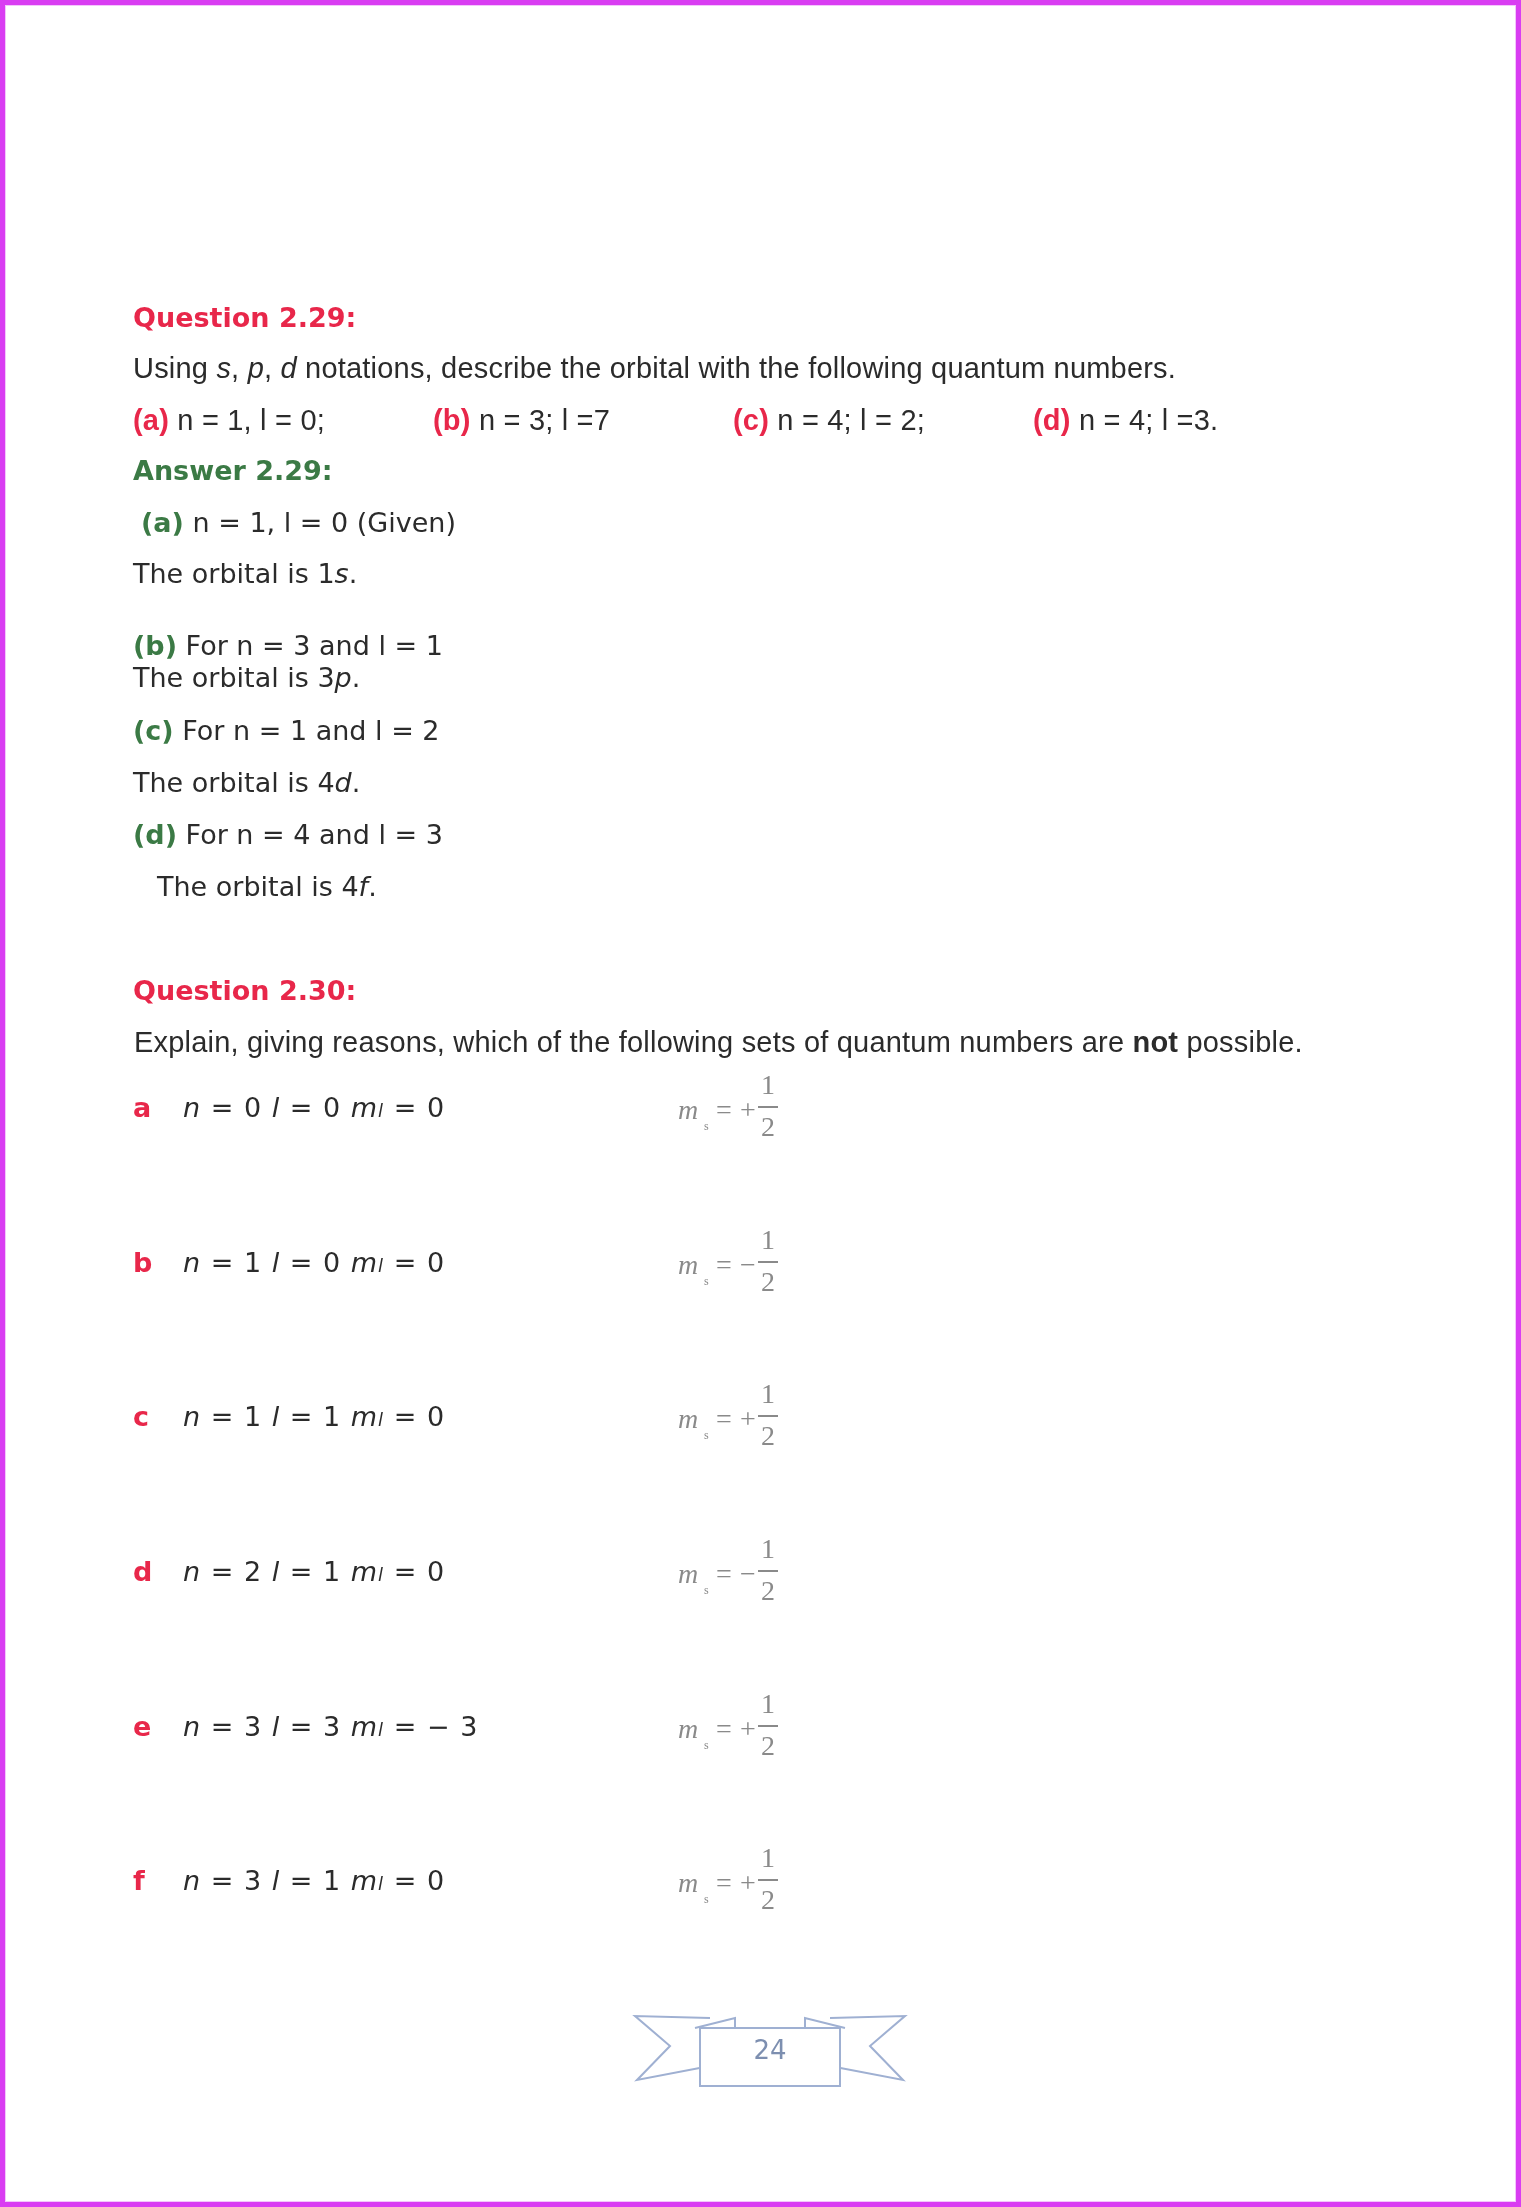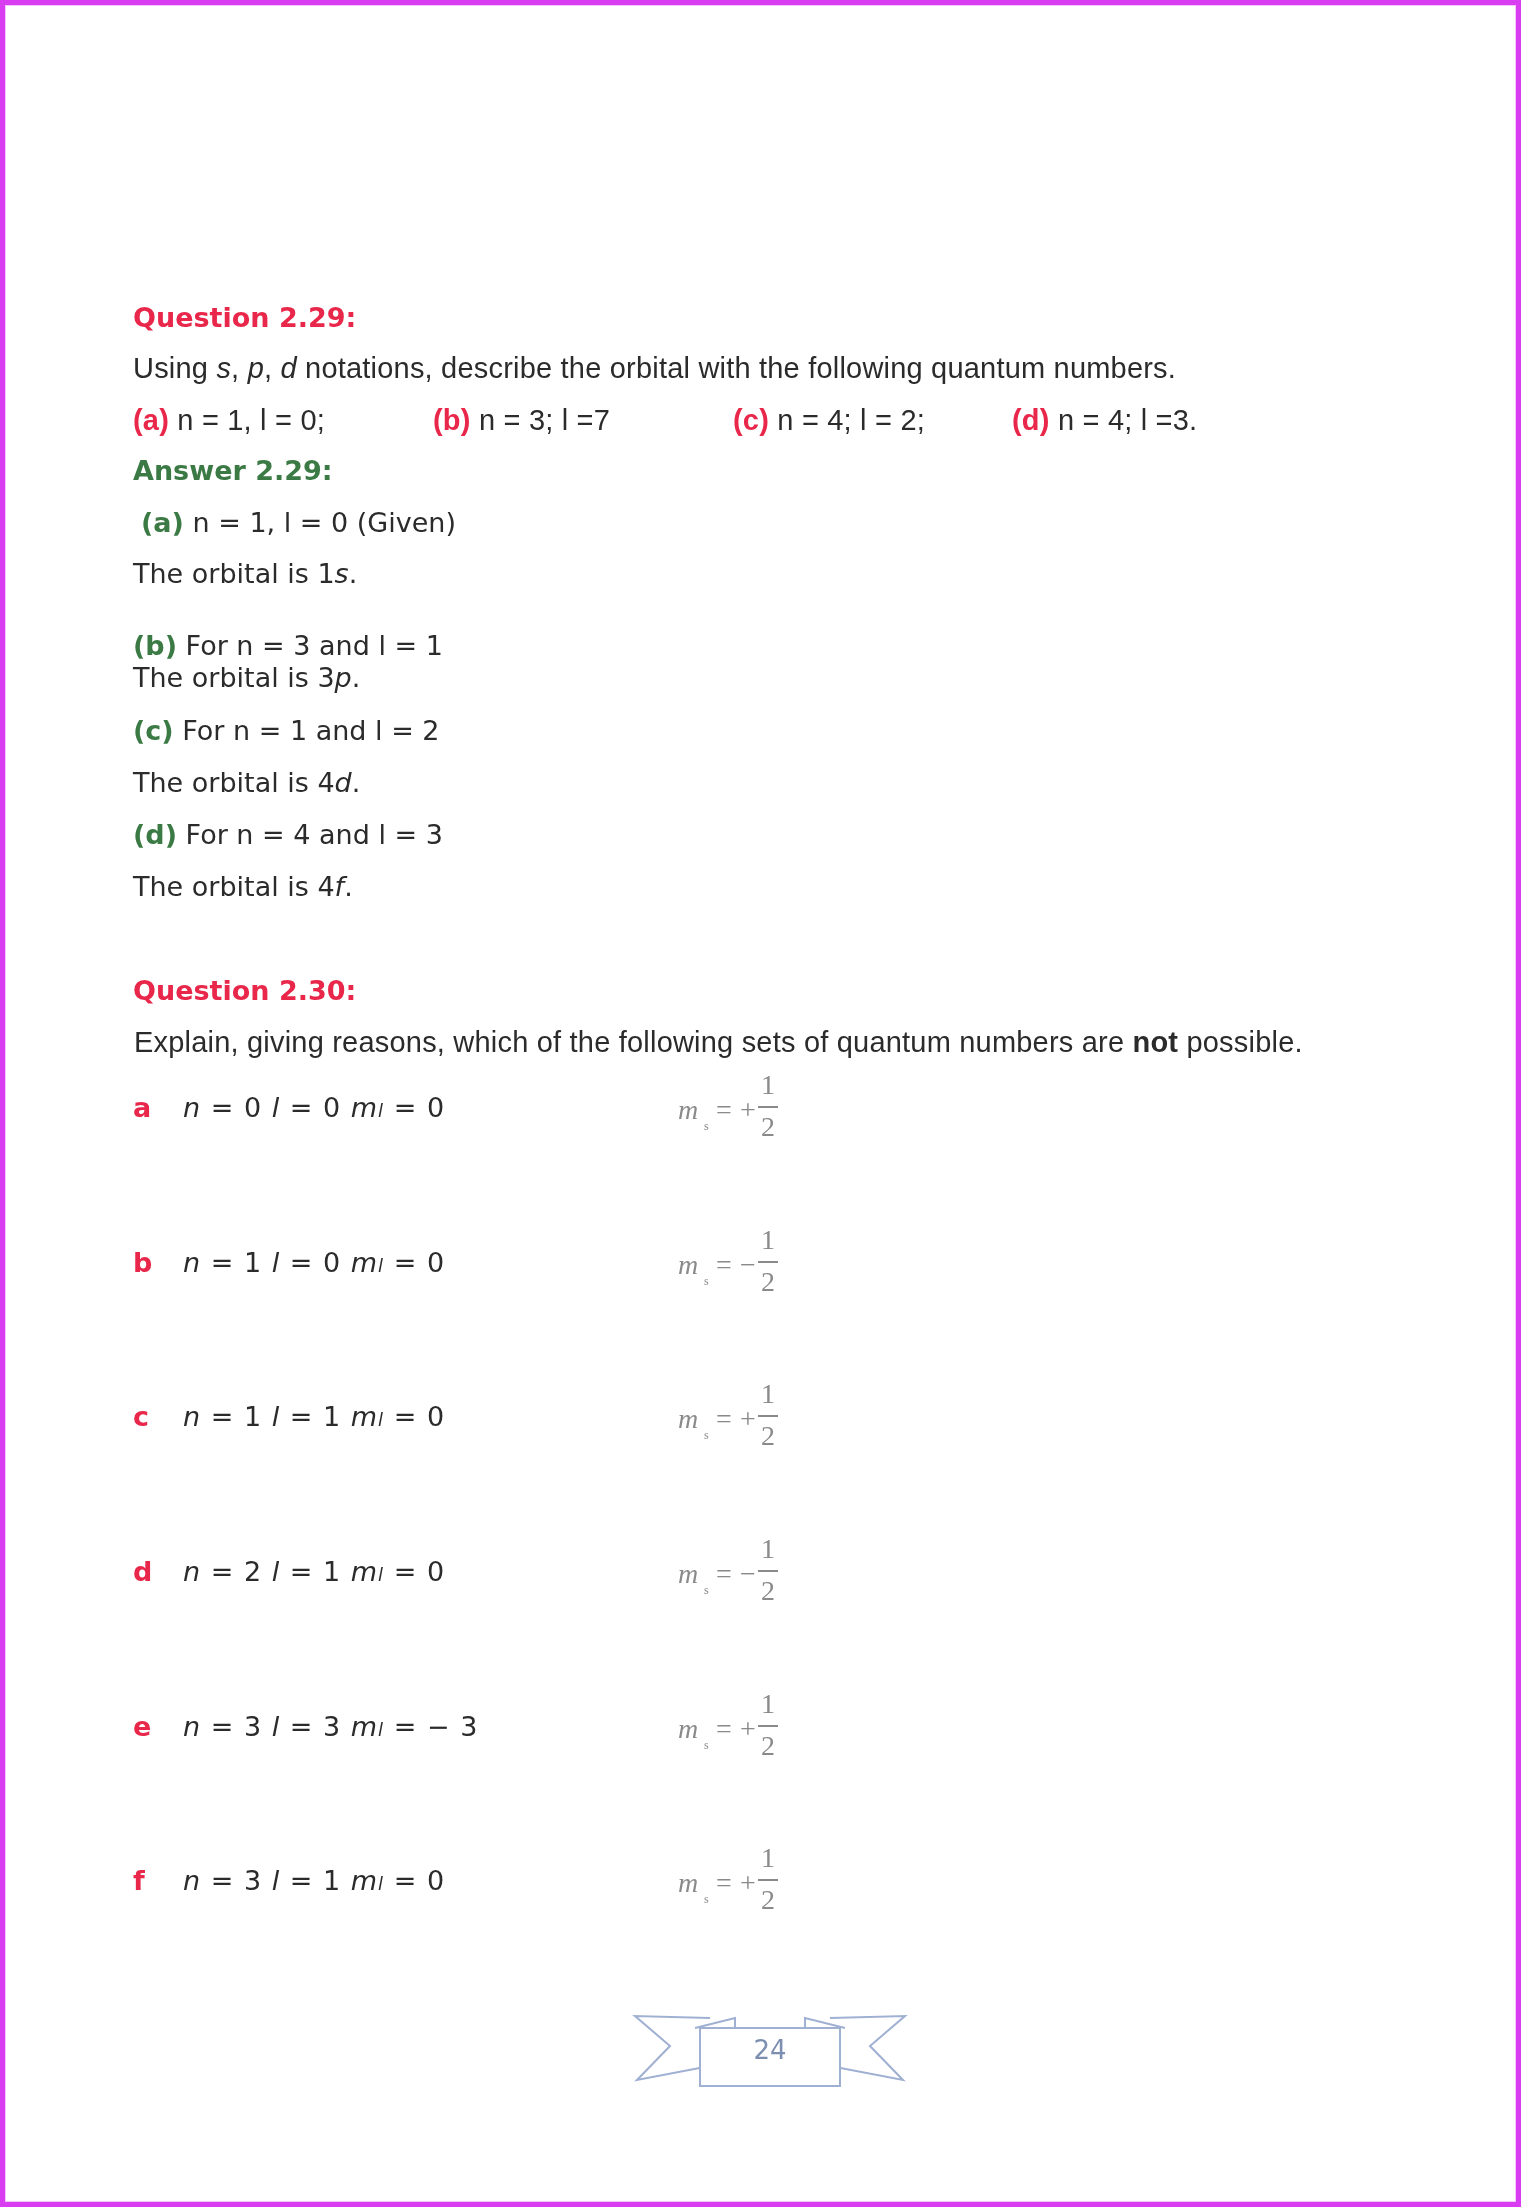--- a/index.html
+++ b/index.html
@@ -54,36 +54,36 @@
 <div class="page-border"></div>
 
 <div class="line q-head" style="top:300px;">Question 2.29:</div>
 
 <div class="line narrow" style="top:350px;"><span>Using </span><i>s</i><span>, </span><i>p</i><span>, </span><i>d</i><span> notations, describe the orbital with the following quantum numbers.</span></div>
 
 <div class="line narrow" style="top:402px; width:1300px; height:36px;">
   <span class="opt" style="left:0;"><span class="red-b">(a)</span><span> n = 1, l = 0;</span></span>
   <span class="opt" style="left:300px;"><span class="red-b">(b)</span><span> n = 3; l =7</span></span>
   <span class="opt" style="left:600px;"><span class="red-b">(c)</span><span> n = 4; l = 2;</span></span>
-  <span class="opt" style="left:879px;"><span class="red-b">(d)</span><span> n = 4; l =3.</span></span>
+  <span class="opt" style="left:900px;"><span class="red-b">(d)</span><span> n = 4; l =3.</span></span>
 </div>
 
 <div class="line a-head" style="top:453px;">Answer 2.29:</div>
 
 <div class="line" style="top:505px; left:141px;"><span class="green-b">(a)</span><span> n = 1, l = 0 (Given)</span></div>
 <div class="line" style="top:556px;"><span>The orbital is 1</span><i>s</i><span>.</span></div>
 
 <div class="line" style="top:608px;margin-top:20px;"><span class="green-b">(b)</span><span> For n = 3 and l = 1</span></div>
 <div class="line" style="top:660px;"><span>The orbital is 3</span><i>p</i><span>.</span></div>
 
 <div class="line" style="top:713px;"><span class="green-b">(c)</span><span> For n = 1 and l = 2</span></div>
 <div class="line" style="top:765px;"><span>The orbital is 4</span><i>d</i><span>.</span></div>
 
 <div class="line" style="top:817px;"><span class="green-b">(d)</span><span> For n = 4 and l = 3</span></div>
-<div class="line" style="top:869px;"><span>The orbital is 4</span><i>f</i><span>.</span></div>
+<div class="line" style="top:869px;margin-left:24px;"><span>The orbital is 4</span><i>f</i><span>.</span></div>
 
 <div class="line q-head" style="top:973px;">Question 2.30:</div>
 
 <div class="line narrow" style="top:1024px; left:134px;"><span>Explain, giving reasons, which of the following sets of quantum numbers are </span><b>not</b><span> possible.</span></div>
 
 <div class="qrow" style="top:1090px;">
   <span class="letter">a</span>
   <span class="expr"><i>n</i><span> = </span><span>0</span> <i>l</i><span> = </span><span>0</span> <i>m</i><i style="font-size:18px">l</i><span> = </span><span>0</span></span>
   <span class="ms">
       <span class="m">m</span>

